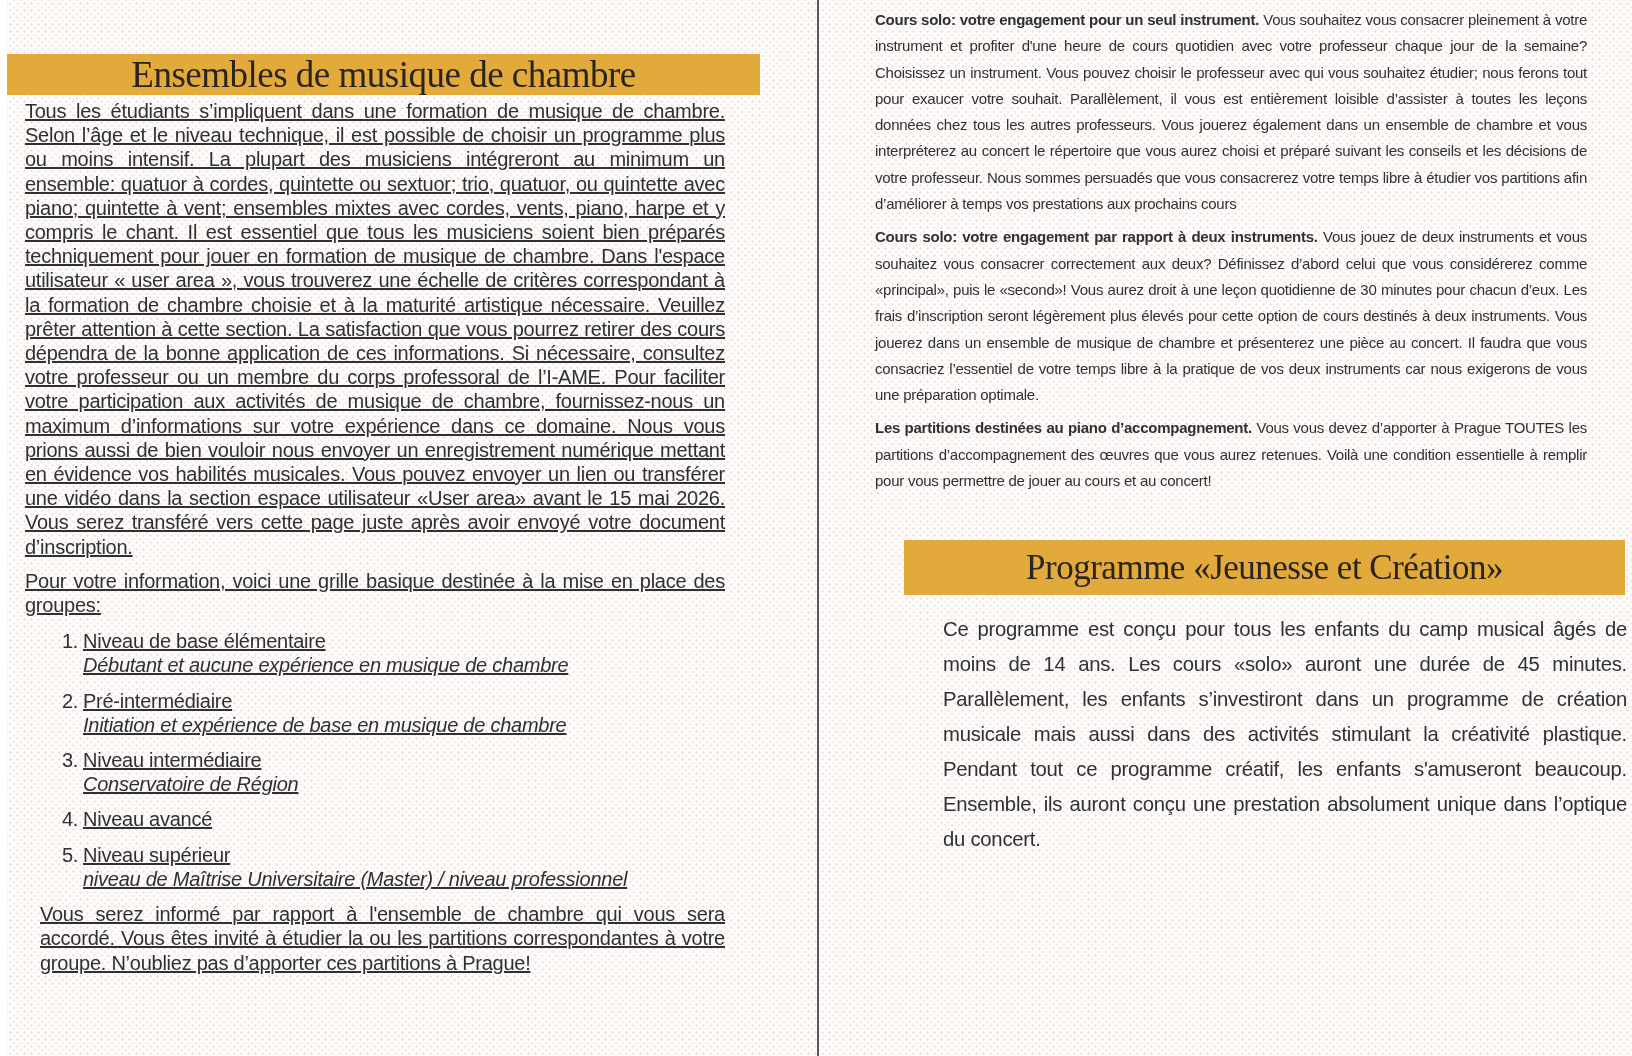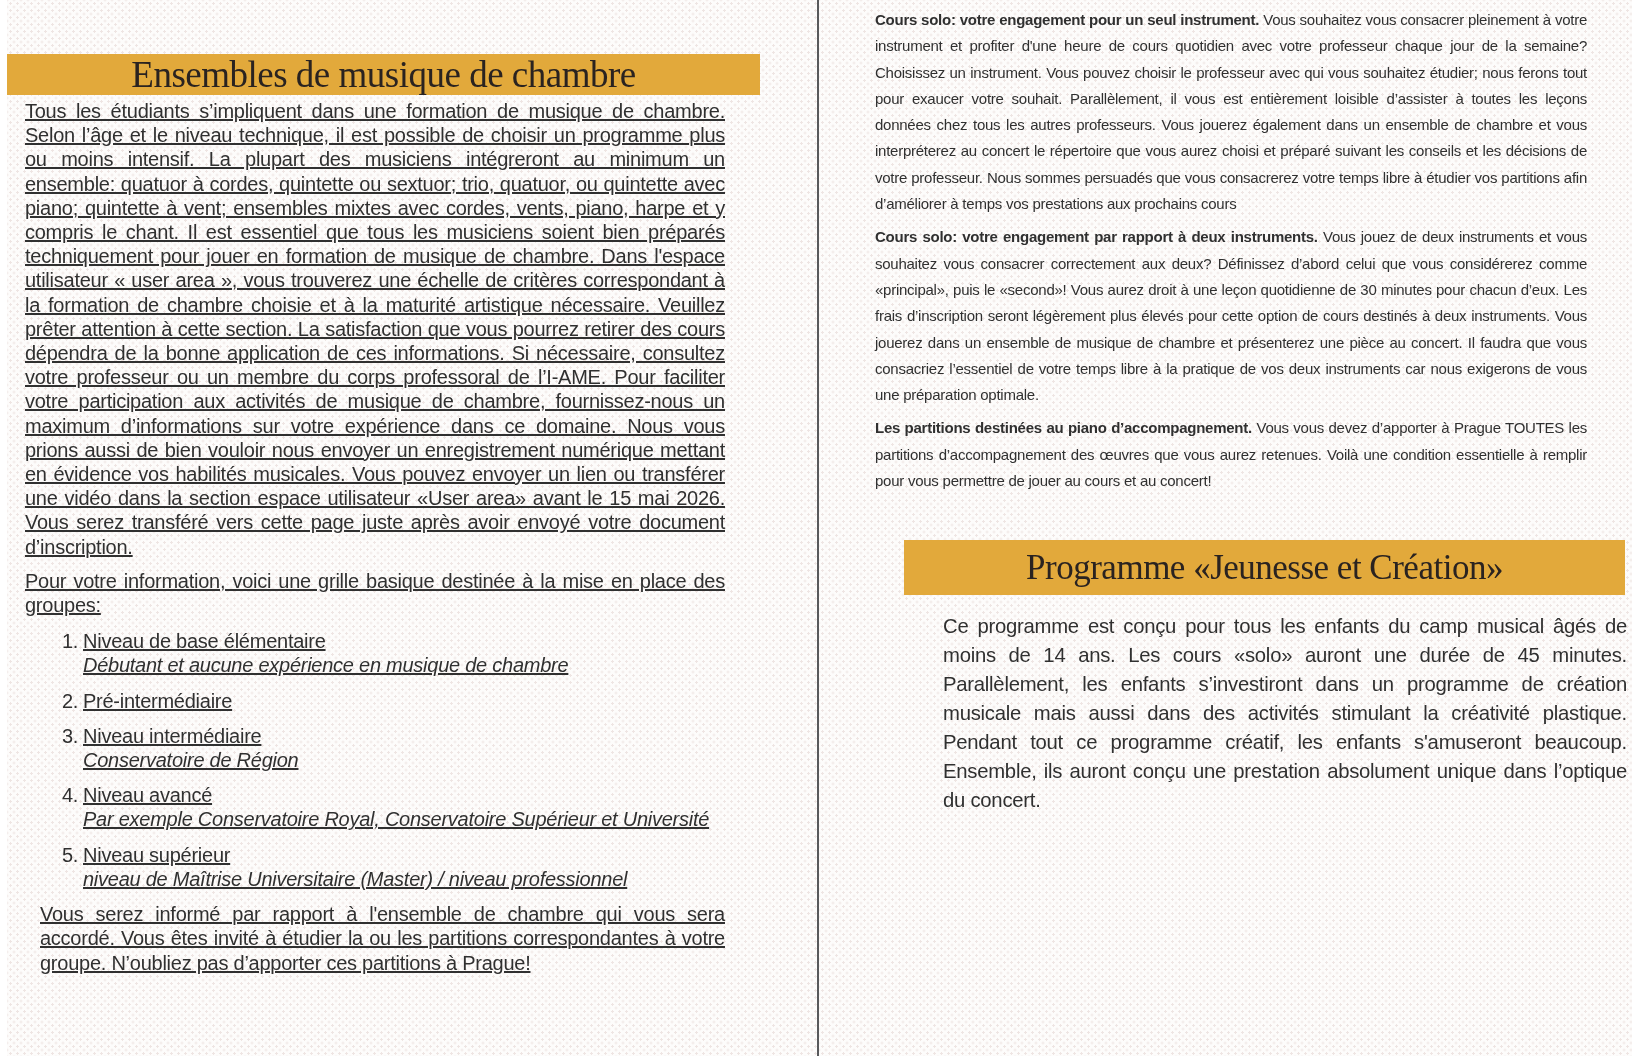--- a/index.html
+++ b/index.html
@@ -58,21 +58,21 @@
   .body-right{
     width:712px;margin-left:56px;margin-top:7px;
     font-size:15px;line-height:26.3px;letter-spacing:-0.25px;
     text-align:justify;
   }
   .body-right p{margin:0 0 7px 0;}
   .body-right strong{font-weight:bold;}
 
   .program-text{
     width:684px;margin:17px 8px 0 124px;
-    font-size:20.3px;line-height:29px;letter-spacing:-0.25px;
+    font-size:20.3px;line-height:35px;letter-spacing:-0.25px;
     text-align:justify;
   }
 </style>
 </head>
 <body>
 
 <div class="page">
   <div class="edge-strip"></div>
   <div class="divider"></div>
 
@@ -85,30 +85,30 @@
       <p>Pour votre information, voici une grille basique destinée à la mise en place des groupes:</p>
       <ol class="levels">
         <li>
           <span class="num">1.</span>
           <span>Niveau de base élémentaire</span><br>
           <em>Débutant et aucune expérience en musique de chambre</em>
         </li>
         <li>
           <span class="num">2.</span>
           <span>Pré-intermédiaire</span><br>
+          <em>Initiation et expérience de base  en musique de chambre</em>
         </li>
         <li>
           <span class="num">3.</span>
           <span>Niveau intermédiaire</span><br>
           <em>Conservatoire de Région</em>
         </li>
         <li>
           <span class="num">4.</span>
           <span>Niveau avancé</span><br>
-          <em>Par exemple Conservatoire Royal, Conservatoire Supérieur et Université</em>
         </li>
         <li>
           <span class="num">5.</span>
           <span>Niveau supérieur</span><br>
           <em>niveau de Maîtrise Universitaire (Master) / niveau professionnel</em>
         </li>
       </ol>
       <p class="closing-left">Vous serez informé par rapport à l'ensemble de chambre qui vous sera accordé. Vous êtes invité à étudier la ou les partitions correspondantes à votre groupe. N’oubliez pas d’apporter ces partitions à Prague!</p>
     </div>
   </section>

